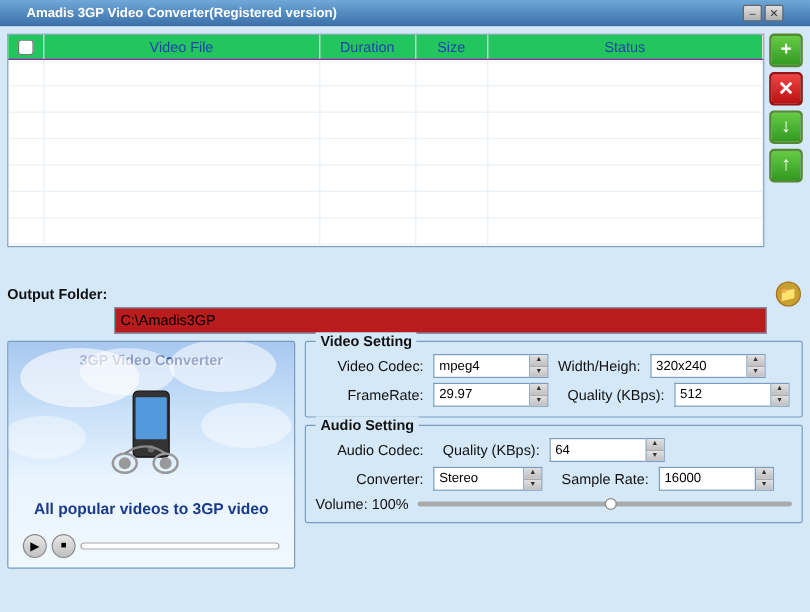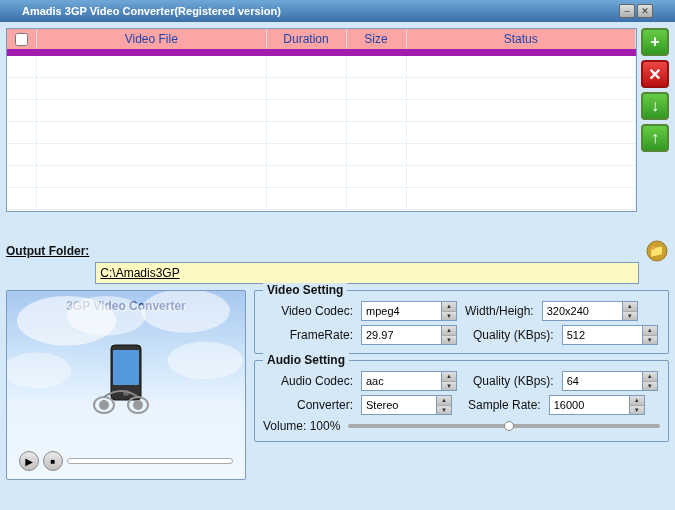--- a/index.html
+++ b/index.html
@@ -52,22 +52,22 @@
       gap: 4px;
     }
     .file-list-table-wrap {
       flex: 1;
       border: 1px solid #7a9cbf;
       background: white;
     }
     .file-list-header {
       display: grid;
       grid-template-columns: 30px 1fr 80px 60px 1fr;
-      background: #fca5a5;
-      border-bottom: 7px solid #a21caf;
+      background: #22c55e;
+      border-bottom: 1px solid #a21caf;
     }
     .file-list-header-cell {
       padding: 3px 4px;
       color: #2244aa;
       text-align: center;
       border-right: 1px solid #ddd;
       font-size: 12px;
     }
     .file-list-header-cell.checkbox-cell {
       display: flex;
@@ -117,31 +117,30 @@
       background: linear-gradient(to bottom, #66cc44, #339922);
       border-color: #558833;
     }
 
     
     .output-row {
       display: flex;
       align-items: center;
       gap: 6px;
       margin-top: 2px;
-      text-decoration: underline;
     }
     .output-label {
       color: #111;
       white-space: nowrap;
       font-weight: bold;
     }
     .output-input {
       flex: 1;
       border: 1px solid #7a9cbf;
-      background: #fef9c3;
+      background: #b91c1c;
       padding: 2px 4px;
       height: 22px;
       font-size: 12px;
       margin-top: 44px;
     }
     .folder-btn {
       width: 24px;
       height: 24px;
       cursor: pointer;
       display: flex;
@@ -432,20 +431,21 @@
           <rect x="27" y="10" width="26" height="35" rx="1" fill="#5599dd"></rect>
           <circle cx="40" cy="53" r="3" fill="#666"></circle>
 
           <ellipse cx="18" cy="65" rx="10" ry="8" fill="none" stroke="#999" stroke-width="2"></ellipse>
           <ellipse cx="18" cy="65" rx="5" ry="5" fill="#999"></ellipse>
           <path d="M18 57 Q35 45 52 57" fill="none" stroke="#888" stroke-width="2"></path>
           <ellipse cx="52" cy="65" rx="10" ry="8" fill="none" stroke="#999" stroke-width="2"></ellipse>
           <ellipse cx="52" cy="65" rx="5" ry="5" fill="#999"></ellipse>
         </svg>
       </div>
+      <span class="logo-subtitle">All popular videos to 3GP video</span>
 
       <div class="playback-controls" style="width:100%; margin-top:4px;">
         <div class="play-btn">▶</div>
         <div class="play-btn" style="font-size:8px;">■</div>
         <div class="progress-bar-wrap"></div>
       </div>
     </div>
 
     <div class="settings-panel">
 
@@ -486,27 +486,20 @@
               <div class="sel-arrow-btn">▼</div>
             </div>
           </div>
         </div>
       </div>
 
       <div class="setting-group">
         <span class="setting-group-title">Audio Setting</span>
         <div class="setting-row">
           <span class="setting-label">Audio Codec:</span>
-          <div class="select-with-arrow">
-            <input class="sel-field" type="text" value="aac" style="">
-            <div class="sel-arrow">
-              <div class="sel-arrow-btn">▲</div>
-              <div class="sel-arrow-btn">▼</div>
-            </div>
-          </div>
           <span class="setting-label" style="width:auto; text-align:left; margin-left:8px;">Quality (KBps):</span>
           <div class="select-with-arrow">
             <input class="sel-field" type="text" value="64" style="">
             <div class="sel-arrow">
               <div class="sel-arrow-btn">▲</div>
               <div class="sel-arrow-btn">▼</div>
             </div>
           </div>
         </div>
         <div class="setting-row">

